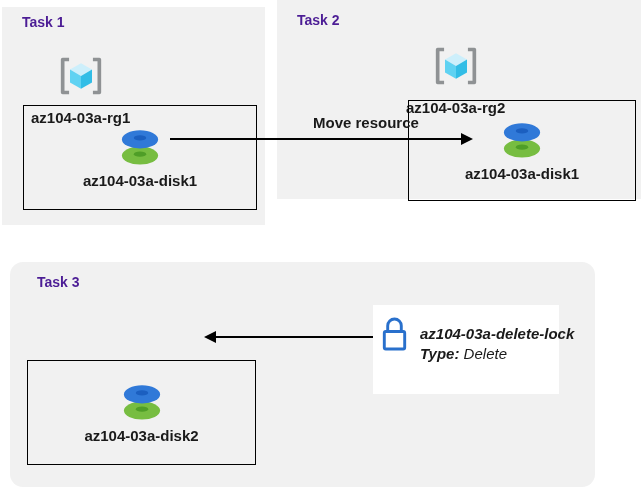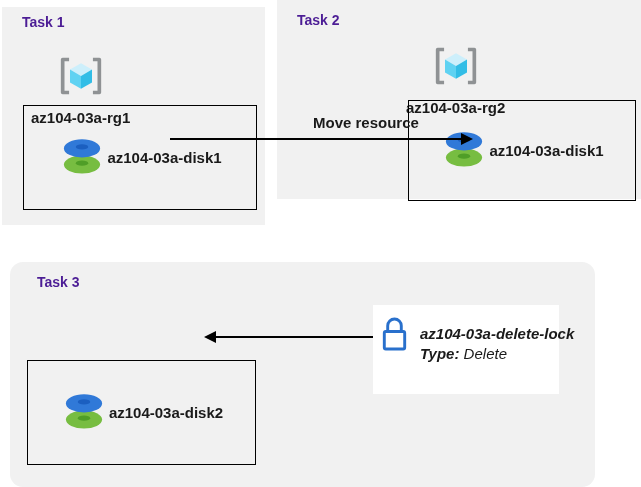--- a/index.html
+++ b/index.html
@@ -12,21 +12,21 @@
   .task-title{position:absolute;margin:0;font-size:14px;font-weight:bold;color:#4c1d95;white-space:nowrap;}
   #panel-task1 .task-title{left:20px;top:7px;}
   #panel-task2 .task-title{left:20px;top:12px;}
   #panel-task3 .task-title{left:27px;top:12px;}
   .rg-row{position:absolute;display:flex;align-items:center;gap:9px;flex-direction:column;}
   #panel-task1 .rg-row{left:29px;top:49px;}
   #panel-task2 .rg-row{left:129px;top:46px;}
   #panel-task3 .rg-row{left:21px;top:51px;}
   .rg-label{font-size:15px;font-weight:bold;white-space:nowrap;}
   .rbox{position:absolute;border:1.5px solid #000;box-sizing:border-box;
-        display:flex;flex-direction:row;align-items:center;justify-content:center;gap:1px;}
+        display:flex;flex-direction:column;align-items:center;justify-content:center;gap:1px;}
   #panel-task1 .rbox{left:21px;top:98px;width:234px;height:105px;}
   #panel-task2 .rbox{left:131px;top:100px;width:228px;height:101px;}
   #panel-task3 .rbox{left:17px;top:98px;width:229px;height:105px;}
   .disk-label{font-size:15px;font-weight:bold;white-space:nowrap;}
   .arrow-line{position:absolute;height:2px;background:#000;}
   #move-line{left:170px;top:138px;width:293px;}
   #lock-line{left:215px;top:336px;width:158px;}
   .arrow-head{position:absolute;width:0;height:0;}
   #move-head{left:461px;top:133px;border-top:6px solid transparent;border-bottom:6px solid transparent;border-left:12px solid #000;}
   #lock-head{left:204px;top:331px;border-top:6px solid transparent;border-bottom:6px solid transparent;border-right:12px solid #000;}

